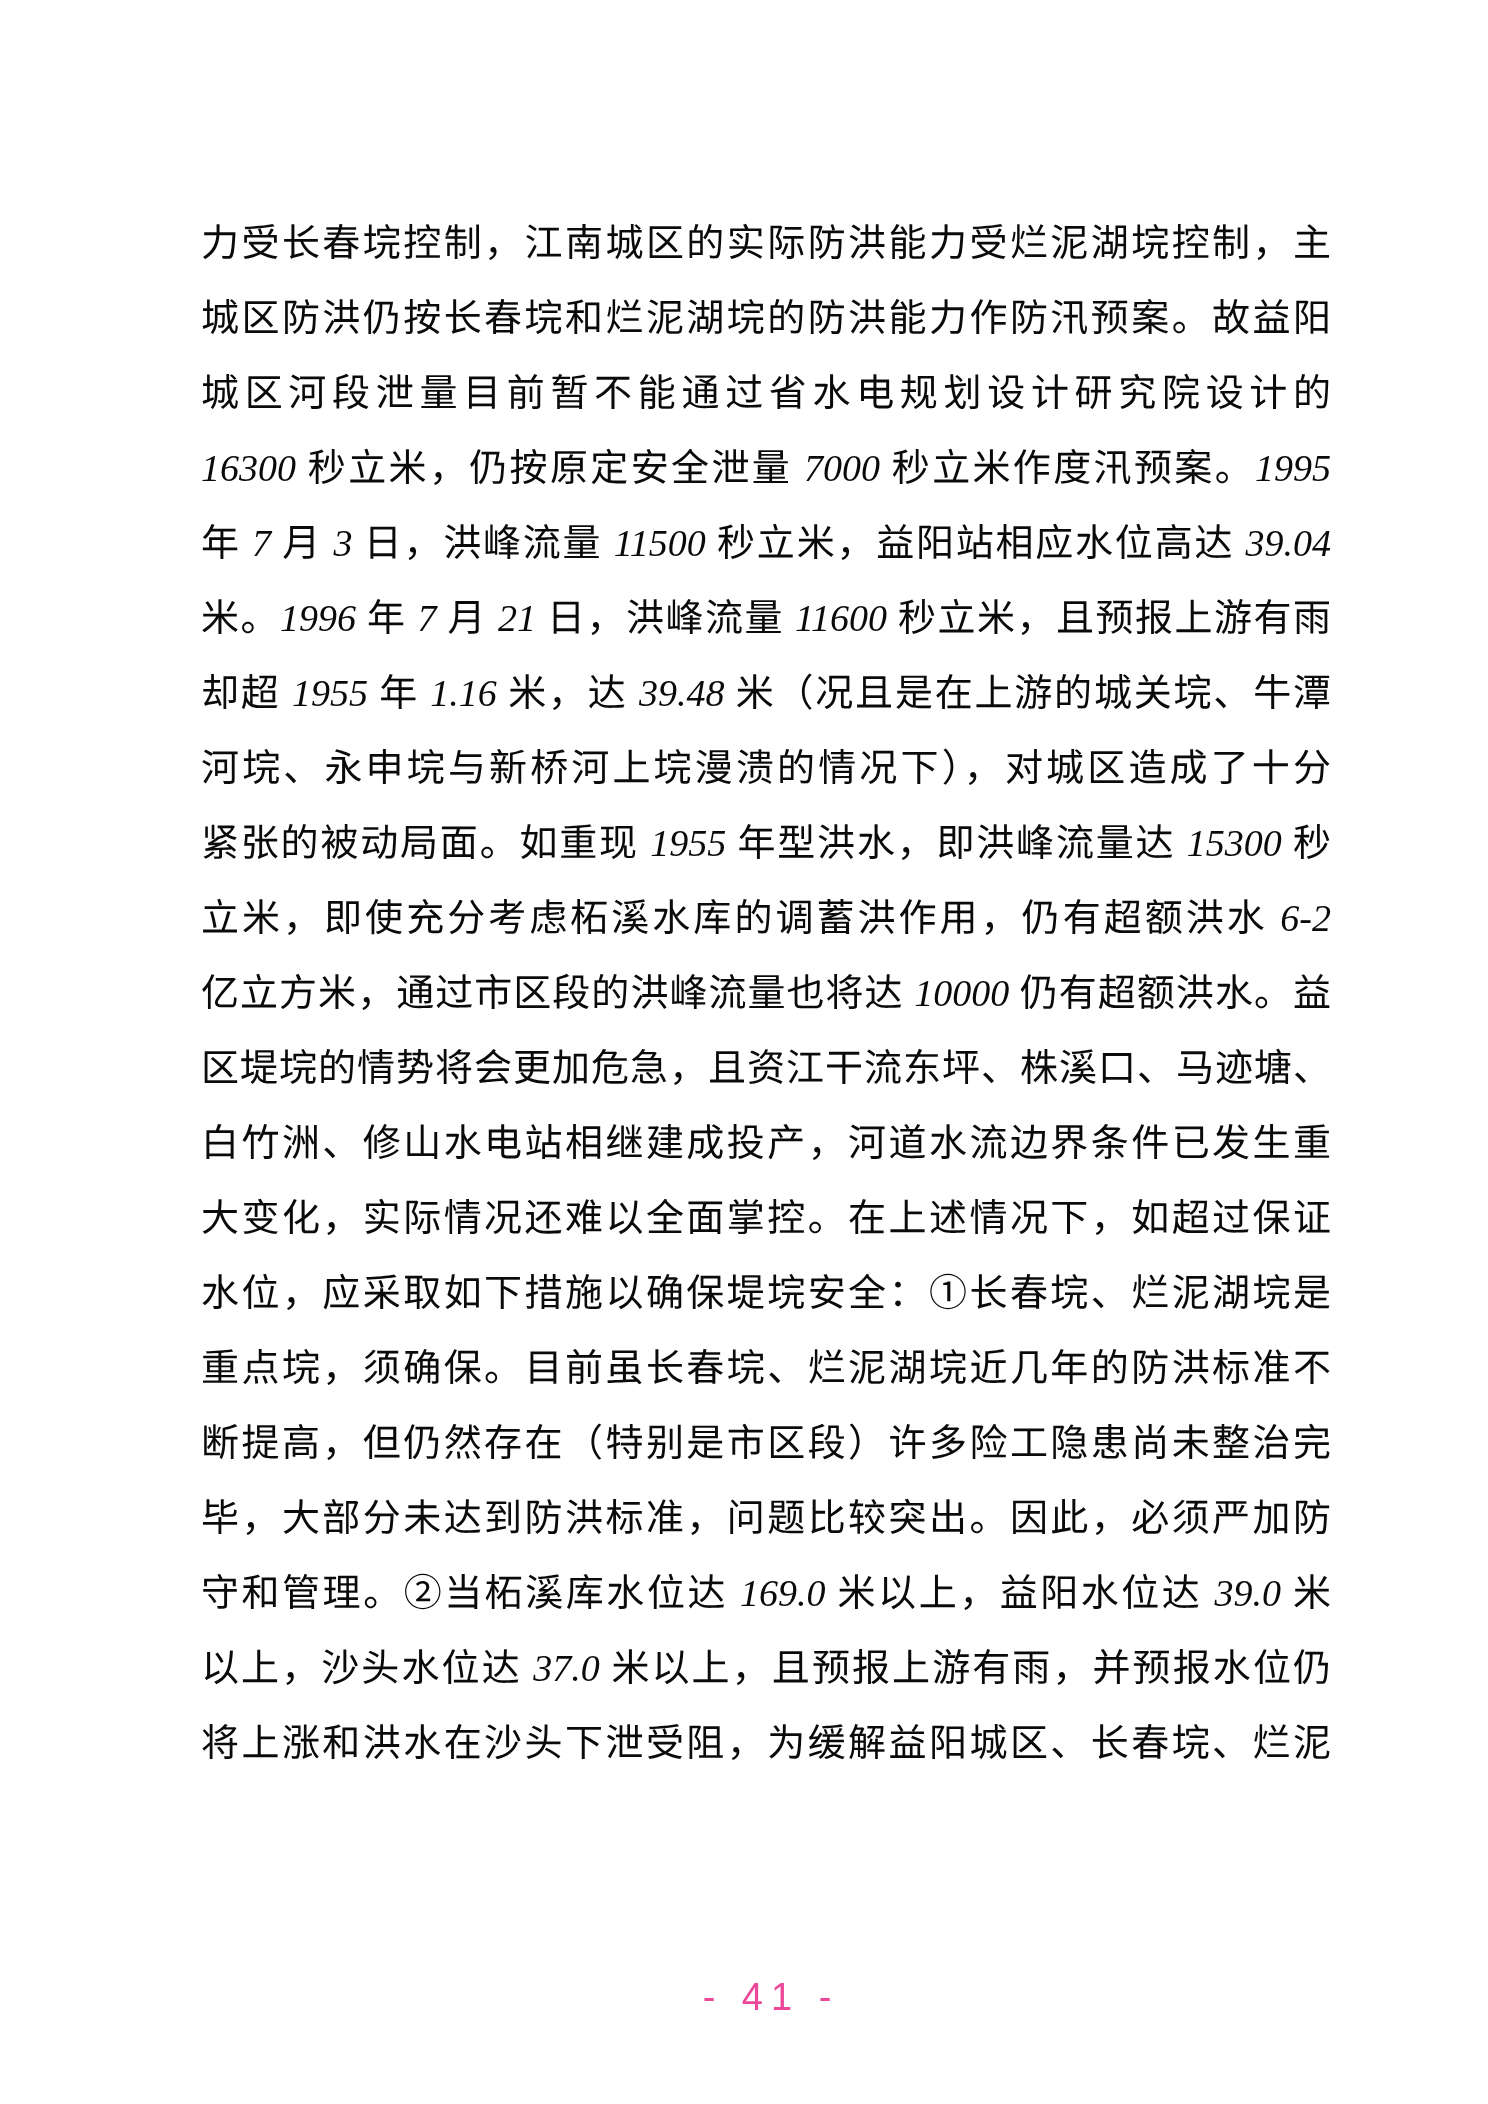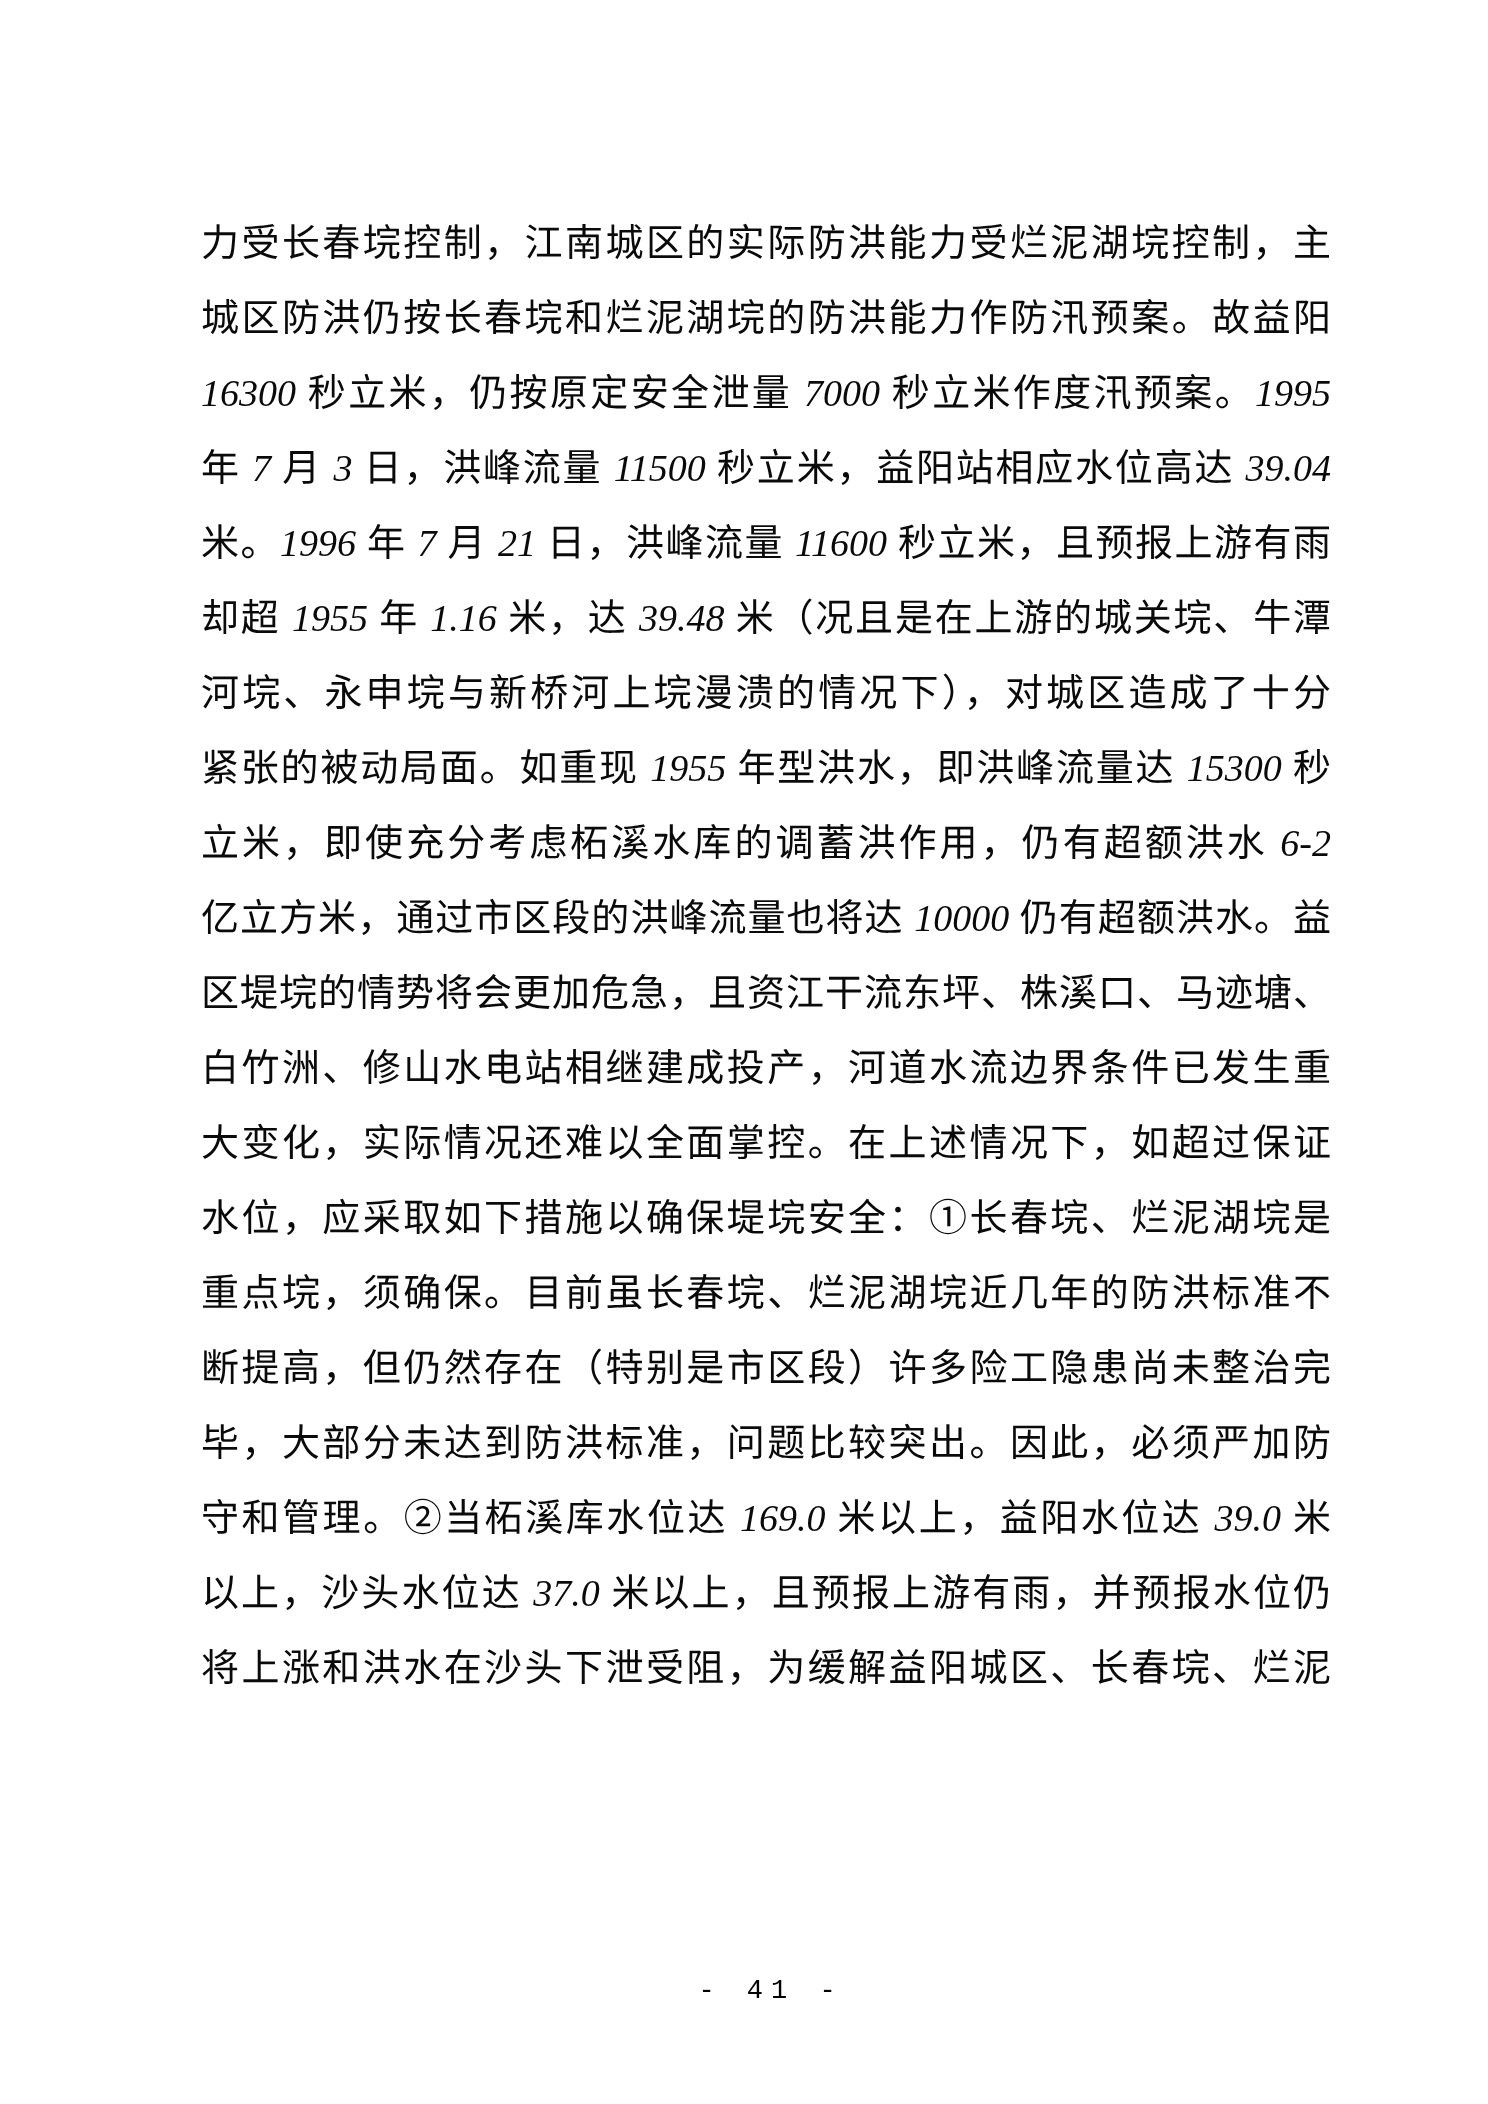--- a/index.html
+++ b/index.html
@@ -43,33 +43,34 @@
   .footer {
     position: absolute;
     left: 0;
     top: 1976px;
     width: 1488px;
     text-align: center;
     padding-left: 54px;
     box-sizing: border-box;
   }
   .page-number {
-    font-family: Liberation Mono, monospace;
-    font-size: 27px;
-    color: #000000;
+    font-family: Liberation Sans, sans-serif;
+    font-size: 38px;
+    color: #ec4899;
     letter-spacing: 8px;
   }
 </style>
 </head>
 <body>
 
 <div class="page">
   <div class="text-block">
       <div class="line"><span>力受长春垸控制，江南城区的实际防洪能力受烂泥湖垸控制，主</span></div>
       <div class="line"><span>城区防洪仍按长春垸和烂泥湖垸的防洪能力作防汛预案。故益阳</span></div>
+      <div class="line"><span>城区河段泄量目前暂不能通过省水电规划设计研究院设计的</span></div>
       <div class="line"><span class="num">16300</span><span> 秒立米，仍按原定安全泄量 </span><span class="num">7000</span><span> 秒立米作度汛预案。</span><span class="num">1995</span></div>
       <div class="line"><span>年 </span><span class="num">7</span><span> 月 </span><span class="num">3</span><span> 日，洪峰流量 </span><span class="num">11500</span><span> 秒立米，益阳站相应水位高达 </span><span class="num">39.04</span></div>
       <div class="line"><span>米。</span><span class="num">1996</span><span> 年 </span><span class="num">7</span><span> 月 </span><span class="num">21</span><span> 日，洪峰流量 </span><span class="num">11600</span><span> 秒立米，且预报上游有雨</span></div>
       <div class="line"><span>却超 </span><span class="num">1955</span><span> 年 </span><span class="num">1.16</span><span> 米，达 </span><span class="num">39.48</span><span> 米（况且是在上游的城关垸、牛潭</span></div>
       <div class="line"><span>河垸、永申垸与新桥河上垸漫溃的情况下），对城区造成了十分</span></div>
       <div class="line"><span>紧张的被动局面。如重现 </span><span class="num">1955</span><span> 年型洪水，即洪峰流量达 </span><span class="num">15300</span><span> 秒</span></div>
       <div class="line"><span>立米，即使充分考虑柘溪水库的调蓄洪作用，仍有超额洪水 </span><span class="num">6-2</span></div>
       <div class="line"><span>亿立方米，通过市区段的洪峰流量也将达 </span><span class="num">10000</span><span> 仍有超额洪水。益</span></div>
       <div class="line"><span>区堤垸的情势将会更加危急，且资江干流东坪、株溪口、马迹塘、</span></div>
       <div class="line"><span>白竹洲、修山水电站相继建成投产，河道水流边界条件已发生重</span></div>

